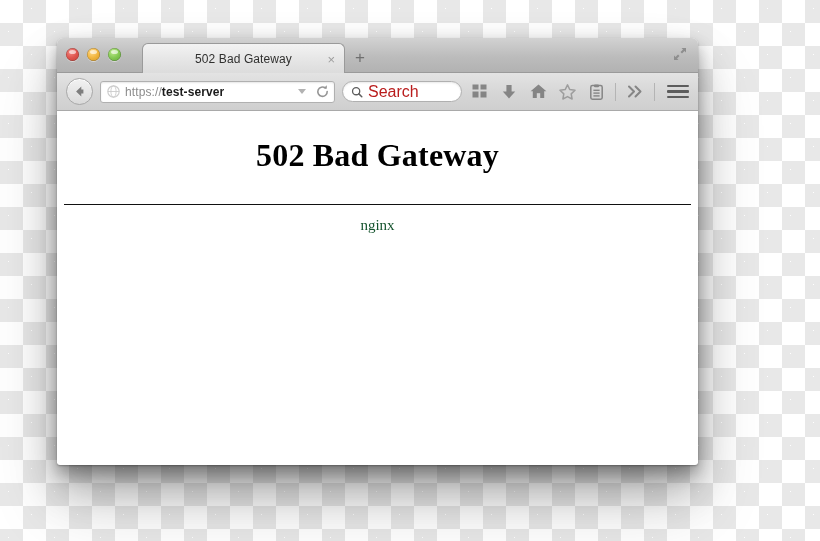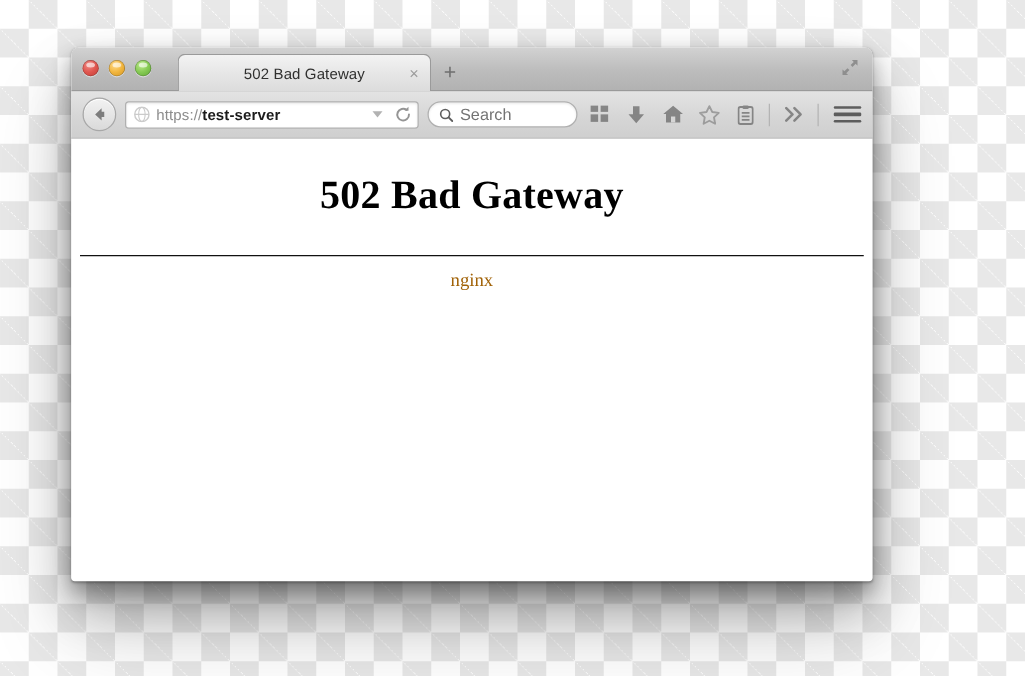--- a/index.html
+++ b/index.html
@@ -195,22 +195,22 @@
     border: 1px solid #b0b0b0;
     border-radius: 11px;
     box-shadow: inset 0 1px 2px rgba(0,0,0,0.09);
     display: flex;
     align-items: center;
     padding: 0 8px;
     box-sizing: border-box;
     gap: 5px;
   }
   .search-placeholder {
-    font-size: 13px;
-    color: #737373;
+    font-size: 16px;
+    color: #b91c1c;
   }
   .tb-icon {
     flex: 0 0 auto;
     width: 22px;
     height: 22px;
     display: flex;
     align-items: center;
     justify-content: center;
     opacity: 0.75;
   }
@@ -261,21 +261,21 @@
     border: none;
     border-top: 1px solid #111111;
     height: 0;
   }
   .err-server {
     margin: 0;
     padding-top: 12px;
     text-align: center;
     font-family: "Liberation Serif", "DejaVu Serif", serif;
     font-size: 15px;
-    color: #a16207;
+    color: #14532d;
   }
 </style>
 </head>
 <body>
 
 <div class="browser-window">
 
   <div class="tabstrip">
 
     <div class="traffic-lights">

